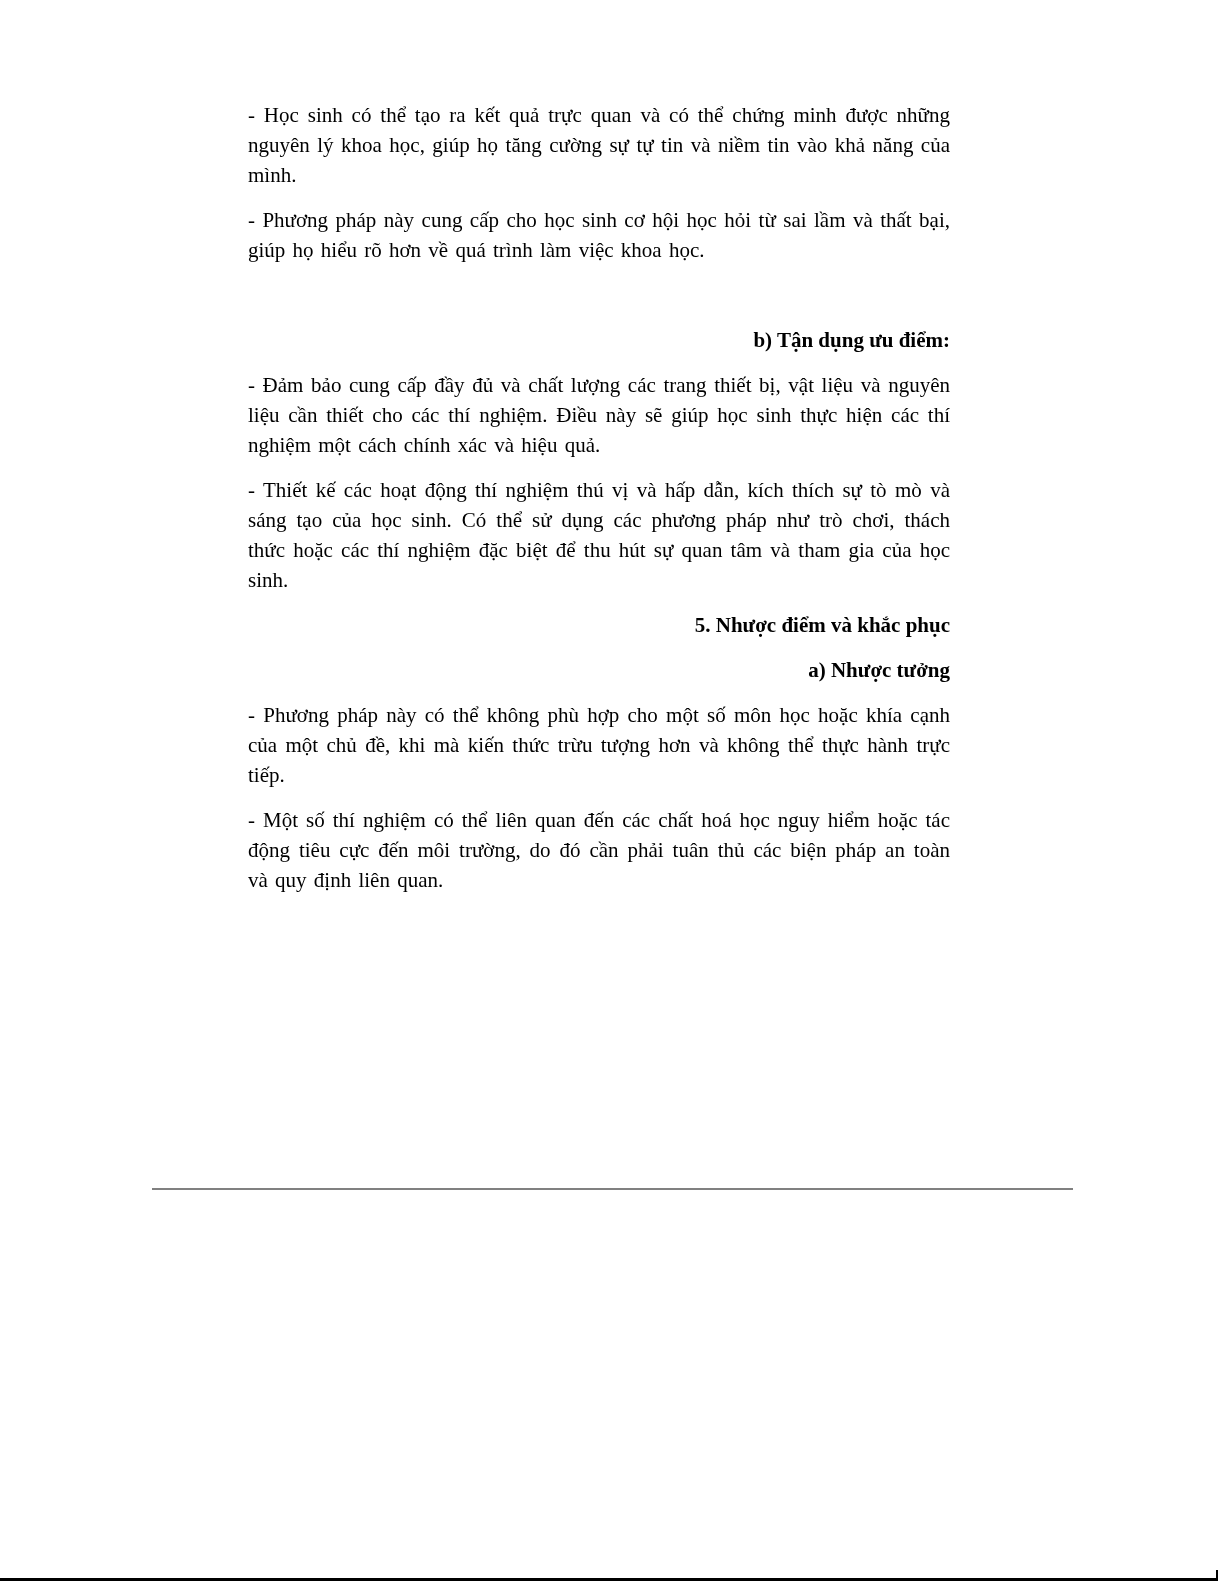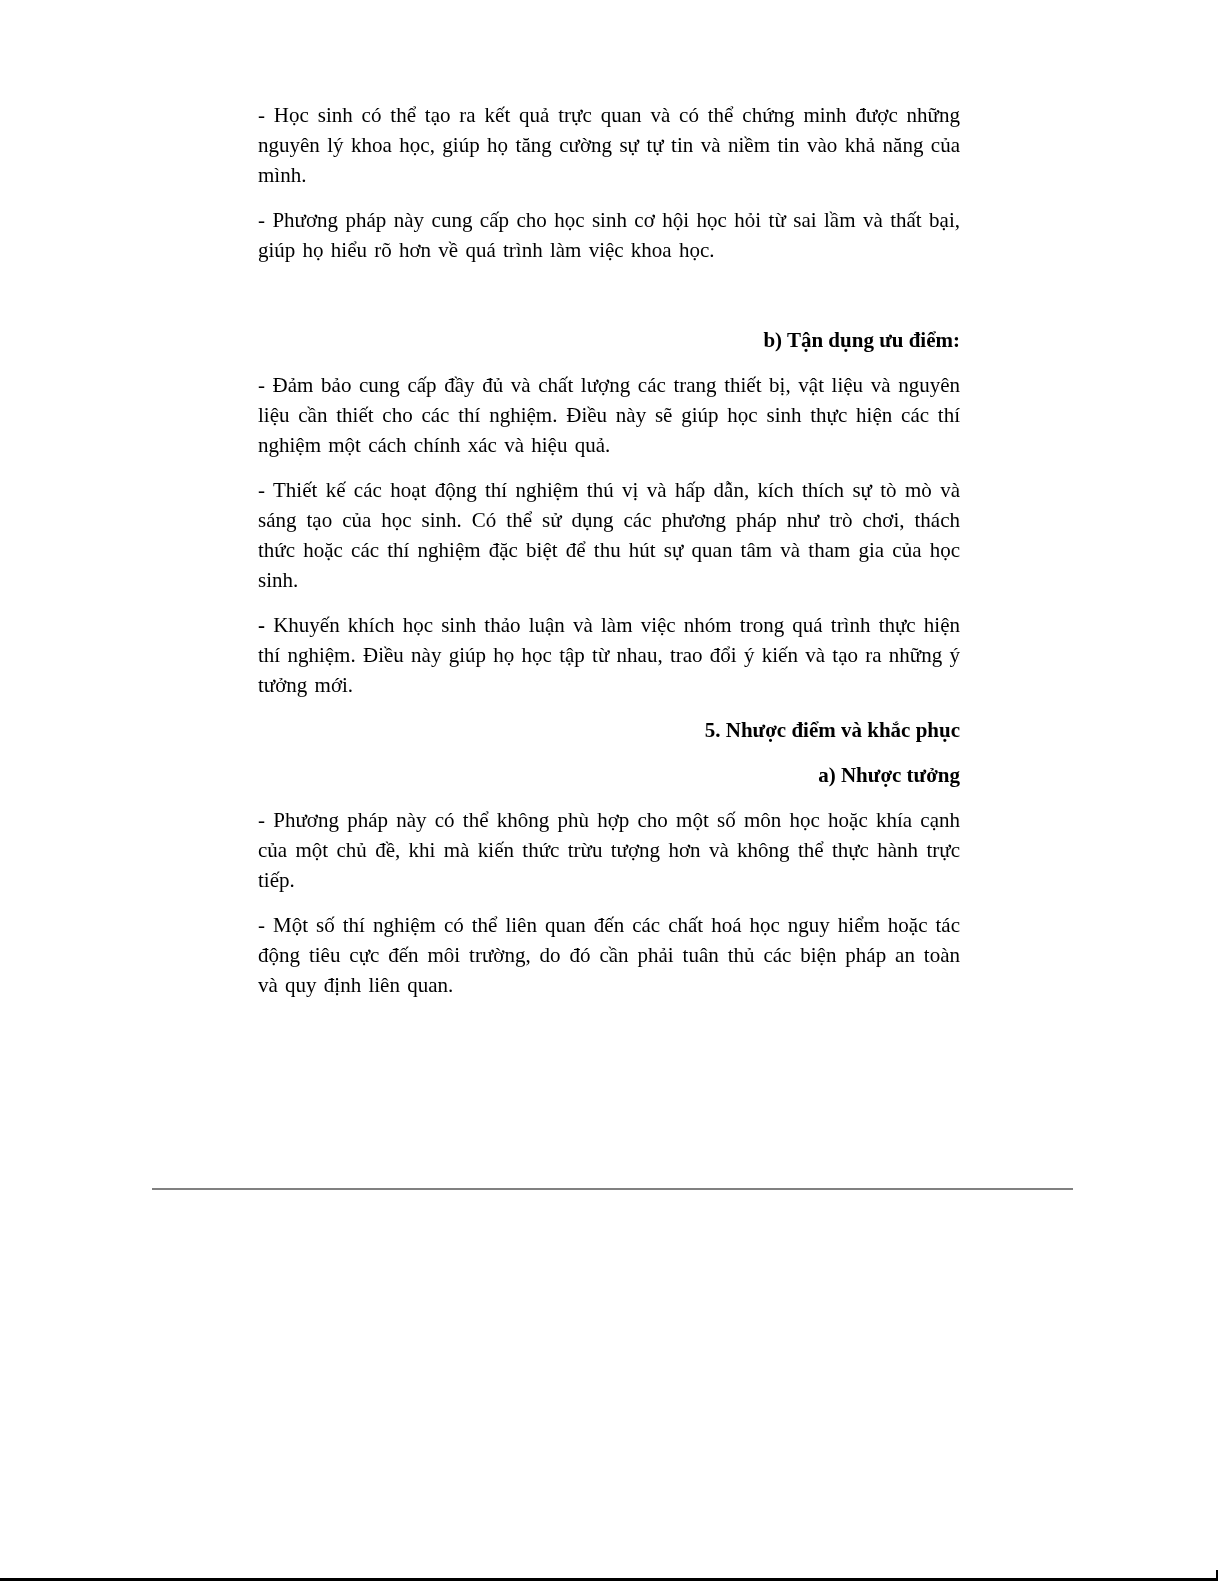--- a/index.html
+++ b/index.html
@@ -11,21 +11,21 @@
     position: relative;
     width: 1225px;
     height: 1585px;
     background: #ffffff;
     overflow: hidden;
     font-family: "Liberation Serif", "DejaVu Serif", serif;
     color: #000000;
   }
   .content {
     position: absolute;
-    left: 258px;
+    left: 248px;
     top: 100px;
     width: 702px;
   }
   .para {
     font-size: 21px;
     line-height: 30px;
     text-align: justify;
     margin: 0 0 15px 0;
     word-spacing: 2px;
   }
@@ -83,21 +83,20 @@
     <p class="para">- Phương pháp này cung cấp cho học sinh cơ hội học hỏi từ sai lầm và thất bại, giúp họ hiểu rõ hơn về quá trình làm việc khoa học.</p>
 
     <div class="blank-line"></div>
 
     <p class="heading indent">b) Tận dụng ưu điểm:</p>
 
     <p class="para">- Đảm bảo cung cấp đầy đủ và chất lượng các trang thiết bị, vật liệu và nguyên liệu cần thiết cho các thí nghiệm. Điều này sẽ giúp học sinh thực hiện các thí nghiệm một cách chính xác và hiệu quả.</p>
 
     <p class="para">- Thiết kế các hoạt động thí nghiệm thú vị và hấp dẫn, kích thích sự tò mò và sáng tạo của học sinh. Có thể sử dụng các phương pháp như trò chơi, thách thức hoặc các thí nghiệm đặc biệt để thu hút sự quan tâm và tham gia của học sinh.</p>
 
-    <p class="para"><span class="bold-dash">-</span><span> Khuyến khích học sinh thảo luận và làm việc nhóm trong quá trình thực hiện thí nghiệm. Điều này giúp họ học tập từ nhau, trao đổi ý kiến và tạo ra những ý tưởng mới.</span></p>
 
     <p class="heading">5. Nhược điểm và khắc phục</p>
 
     <p class="heading">a) Nhược tưởng</p>
 
 
     <p class="para">- Phương pháp này có thể không phù hợp cho một số môn học hoặc khía cạnh của một chủ đề, khi mà kiến thức trừu tượng hơn và không thể thực hành trực tiếp.</p>
 
     <p class="para">- Một số thí nghiệm có thể liên quan đến các chất hoá học nguy hiểm hoặc tác động tiêu cực đến môi trường, do đó cần phải tuân thủ các biện pháp an toàn và quy định liên quan.</p>
 

